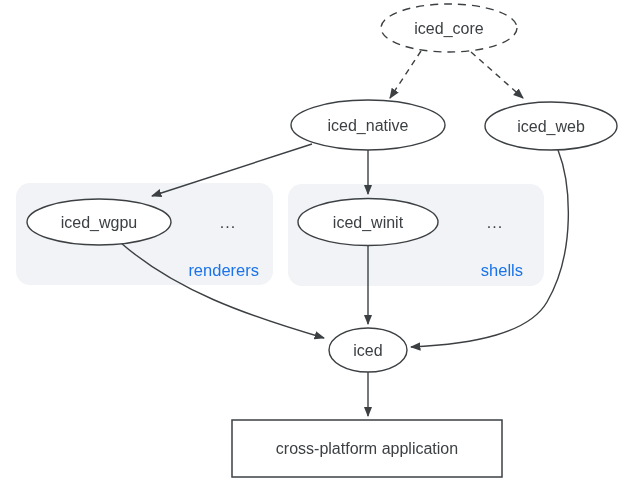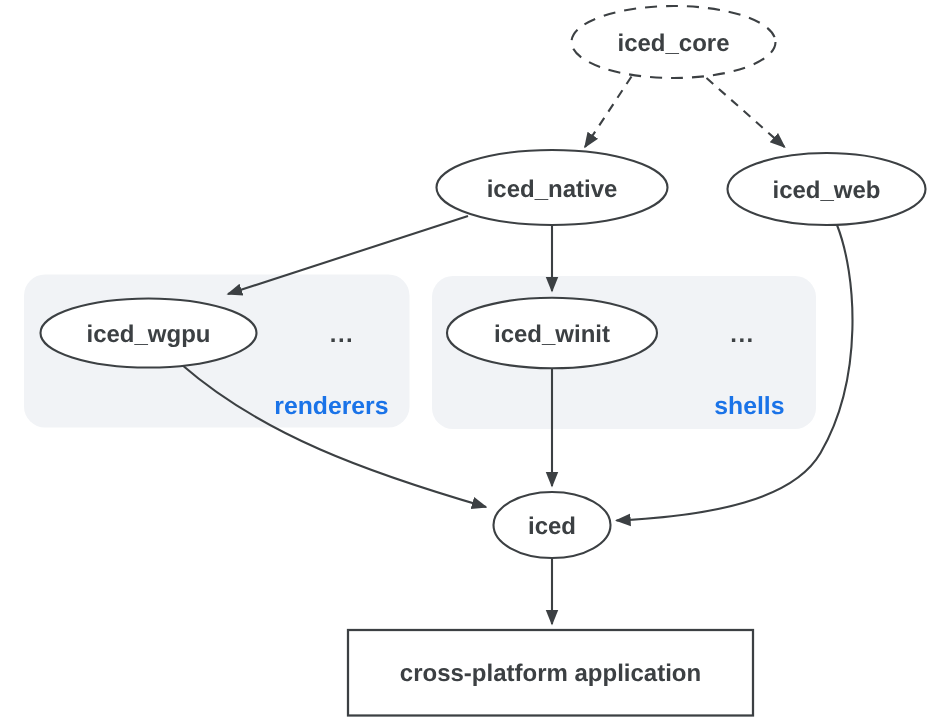--- a/index.html
+++ b/index.html
@@ -3,21 +3,20 @@
 <meta charset="utf-8">
 <style>
   html, body { margin: 0; padding: 0; }
   body { background: var(--background, #ffffff); }
   .canvas {
     position: relative;
     width: 621px;
     height: 483px;
     background: var(--background, #ffffff);
     font-family: "Liberation Sans", sans-serif;
-    font-weight: bold;
   }
   svg { display: block; }
   svg text {
     font-family: "Liberation Sans", sans-serif;
     font-size: 16px;
     fill: var(--text, #3c4043);
   }
   .node-label { text-anchor: middle; }
   .group-label {
     fill: var(--accent-blue, #1a73e8);

